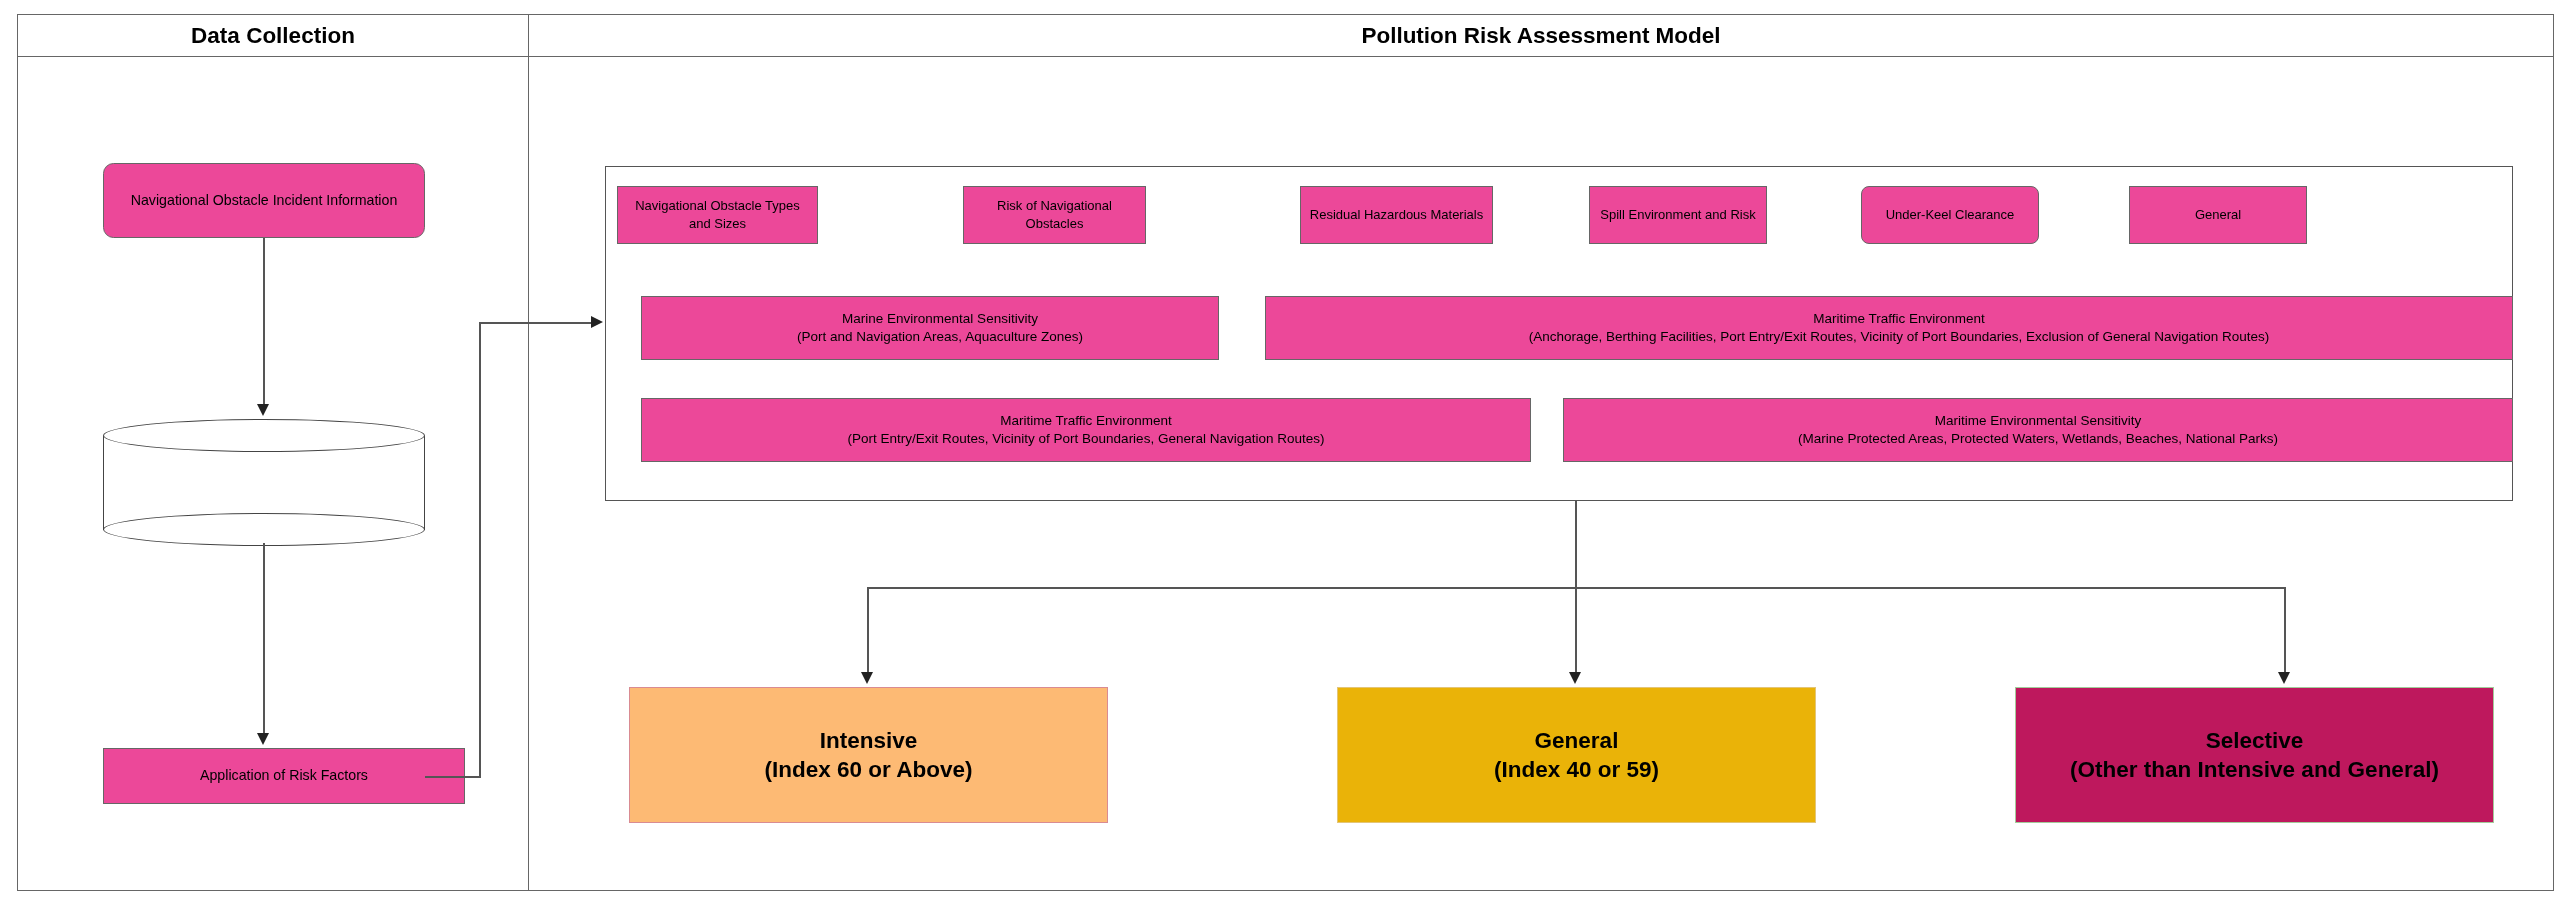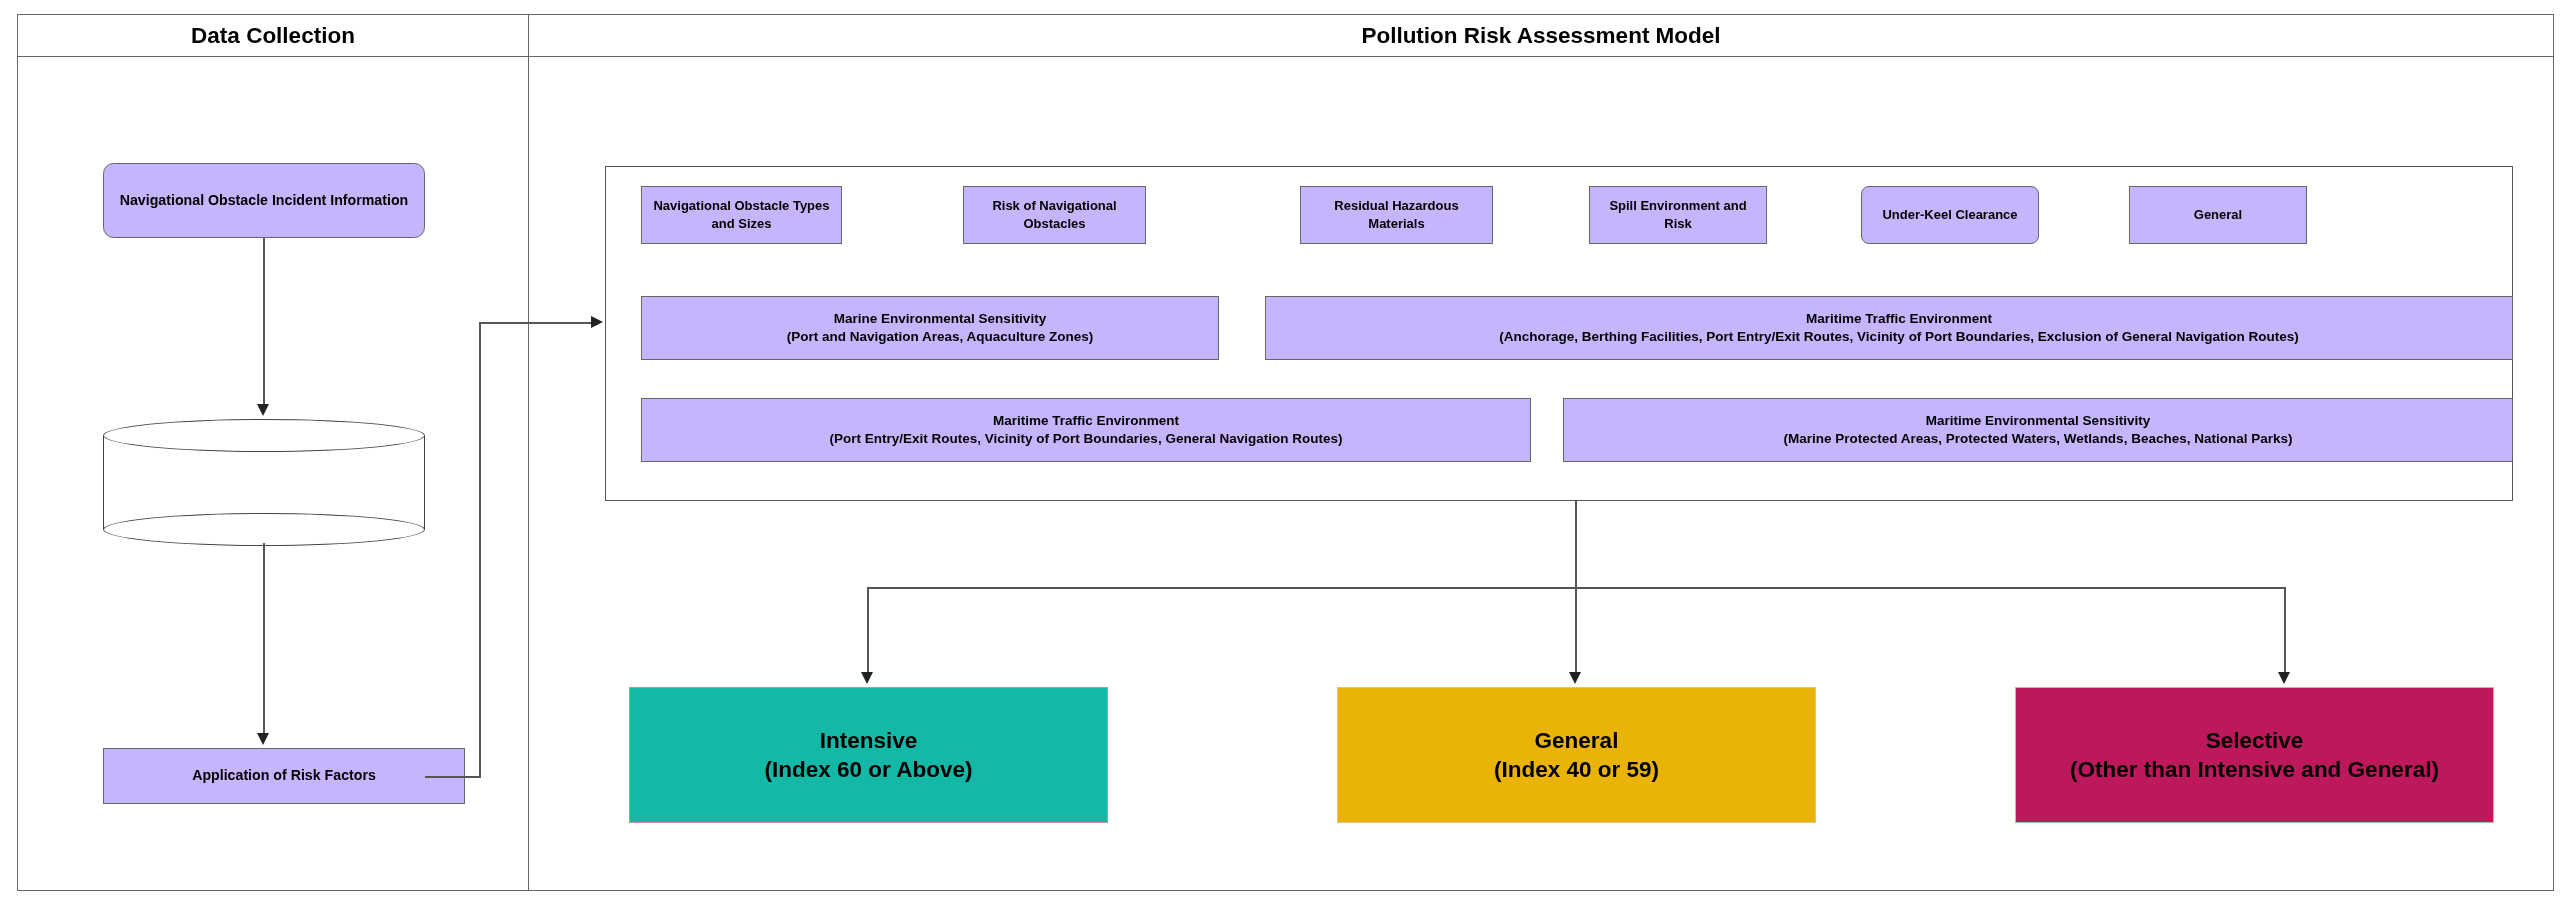--- a/index.html
+++ b/index.html
@@ -57,29 +57,28 @@
     white-space: nowrap;
   }
   #title-left  { left: 16.5px;  top: 13.5px; width: 513px; }
   #title-right { left: 529px; top: 13.5px; width: 2024px; }
 
   
   .node {
     position: absolute;
     box-sizing: border-box;
     border: 1.5px solid #666666;
-    background: #c4b5fd;
+    background: #ec4899;
     display: flex;
     align-items: center;
     justify-content: center;
     text-align: center;
     font-size: 14.2px;
     line-height: 1.35;
     padding: 3px 6px;
-    font-weight: bold;
   }
   .node.rounded { border-radius: 10.5px; }
 
   
   #node-incident   { left: 103px; top: 163px; width: 322px; height: 75px; }
   #node-riskfactor { left: 103px; top: 748px; width: 362px; height: 56px; }
 
   
   .cylinder {
     position: absolute;
@@ -130,21 +129,21 @@
     top: 166px;
     width: 1908px;
     height: 335px;
     box-sizing: border-box;
     border: 1.5px solid #555555;
     background: #ffffff;
   }
 
   
   .r1 { top: 186px; height: 58px; font-size: 13px; }
-  #f-obstacle-types  { left: 641px;  width: 201px; }
+  #f-obstacle-types  { left: 617px;  width: 201px; }
   #f-obstacle-risk   { left: 963px; width: 183px; }
   #f-hazardous       { left: 1300px; width: 193px; }
   #f-spill           { left: 1589px; width: 178px; }
   #f-ukc             { left: 1861px; width: 178px; border-radius: 8px; }
   #f-current         { left: 2129px; width: 178px; }
 
   
   .r2 { top: 296px; height: 64px; font-size: 13.5px; padding-left: 26px; }
   #f-marine-sens     { left: 641px;  width: 578px; }
   #f-traffic-big     { left: 1265px; width: 1248px; }
@@ -267,21 +266,21 @@
 
   <div class="line vline" style="left:867px; top:587px; height:86px;"></div>
   <div class="arrow-down" style="left:861px; top:672px;"></div>
 
   <div class="line vline" style="left:1575px; top:587px; height:86px;"></div>
   <div class="arrow-down" style="left:1569px; top:672px;"></div>
 
   <div class="line vline" style="left:2284px; top:587px; height:86px;"></div>
   <div class="arrow-down" style="left:2278px; top:672px;"></div>
 
-  <div class="outcome" id="out-intensive" style="background: #14b8a6; border-color: rgb(217, 139, 146);">
+  <div class="outcome" id="out-intensive" style="background: #fdba74; border-color: rgb(217, 139, 146);">
     <div>
       <div>Intensive</div>
       <div>(Index 60 or Above)</div>
     </div>
   </div>
   <div class="outcome" id="out-general" style="background: #eab308; border-color: rgb(227, 197, 120);">
     <div>
       <div>General</div>
       <div>(Index 40 or 59)</div>
     </div>

